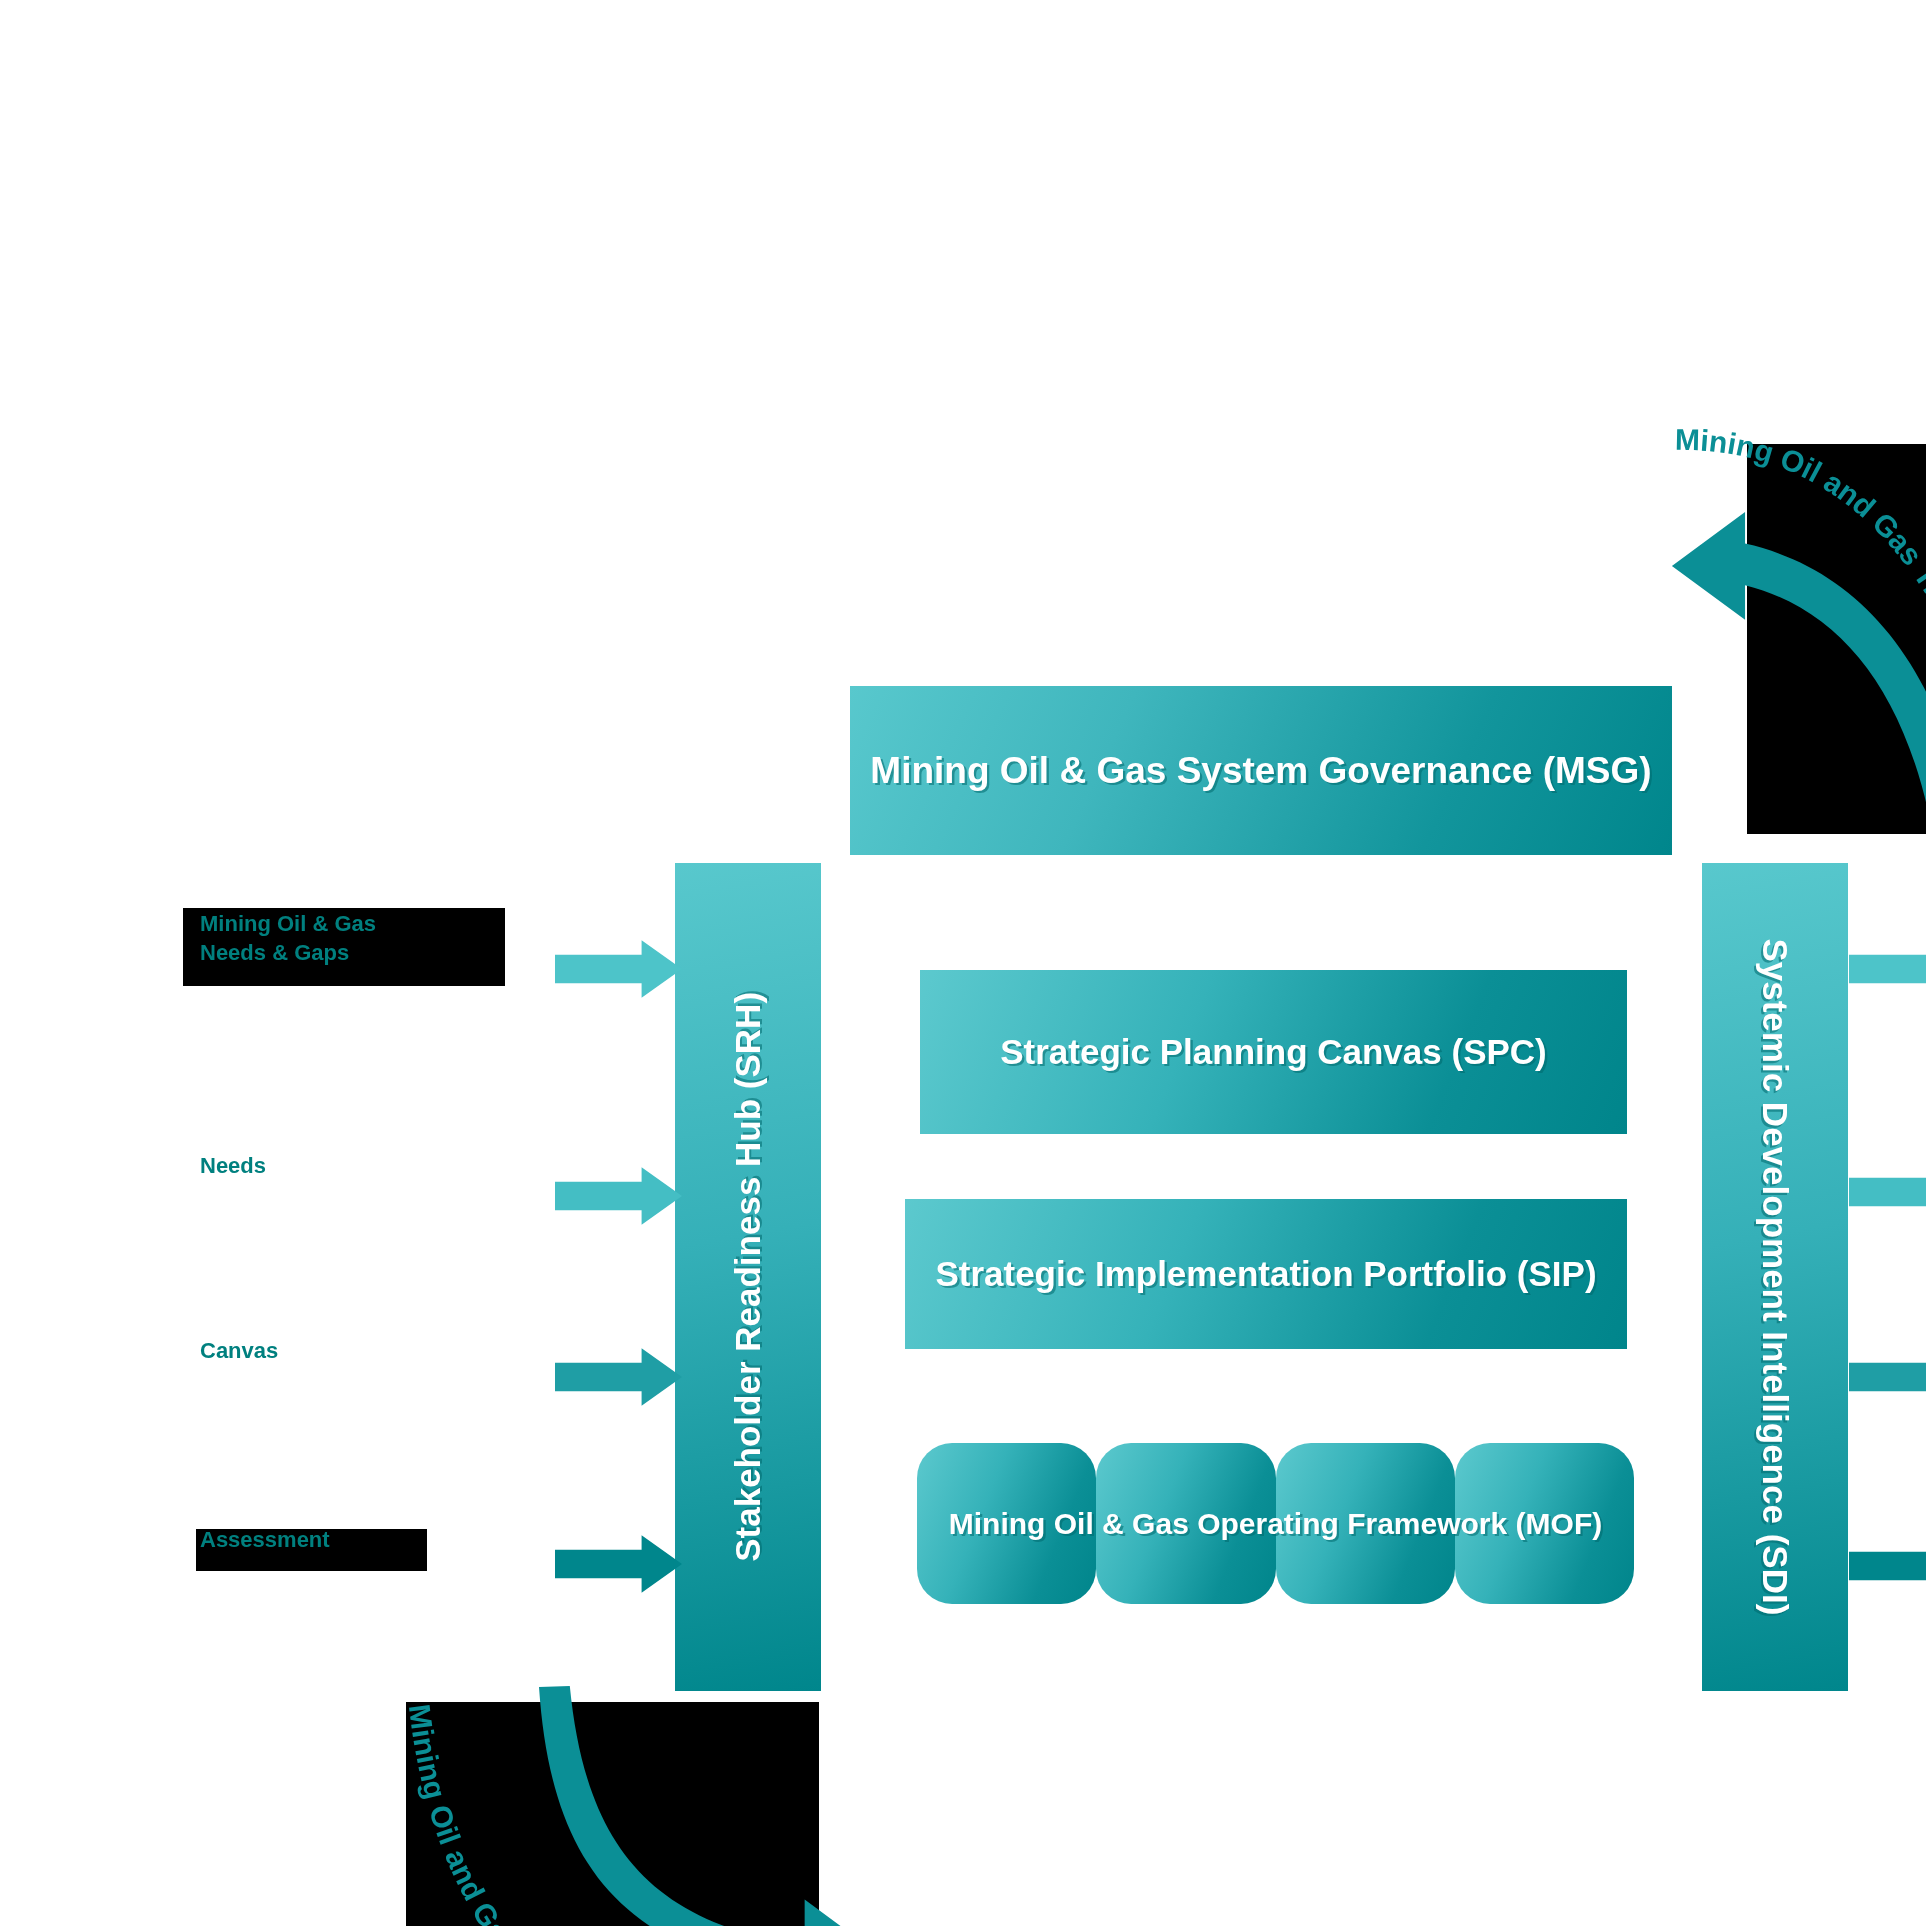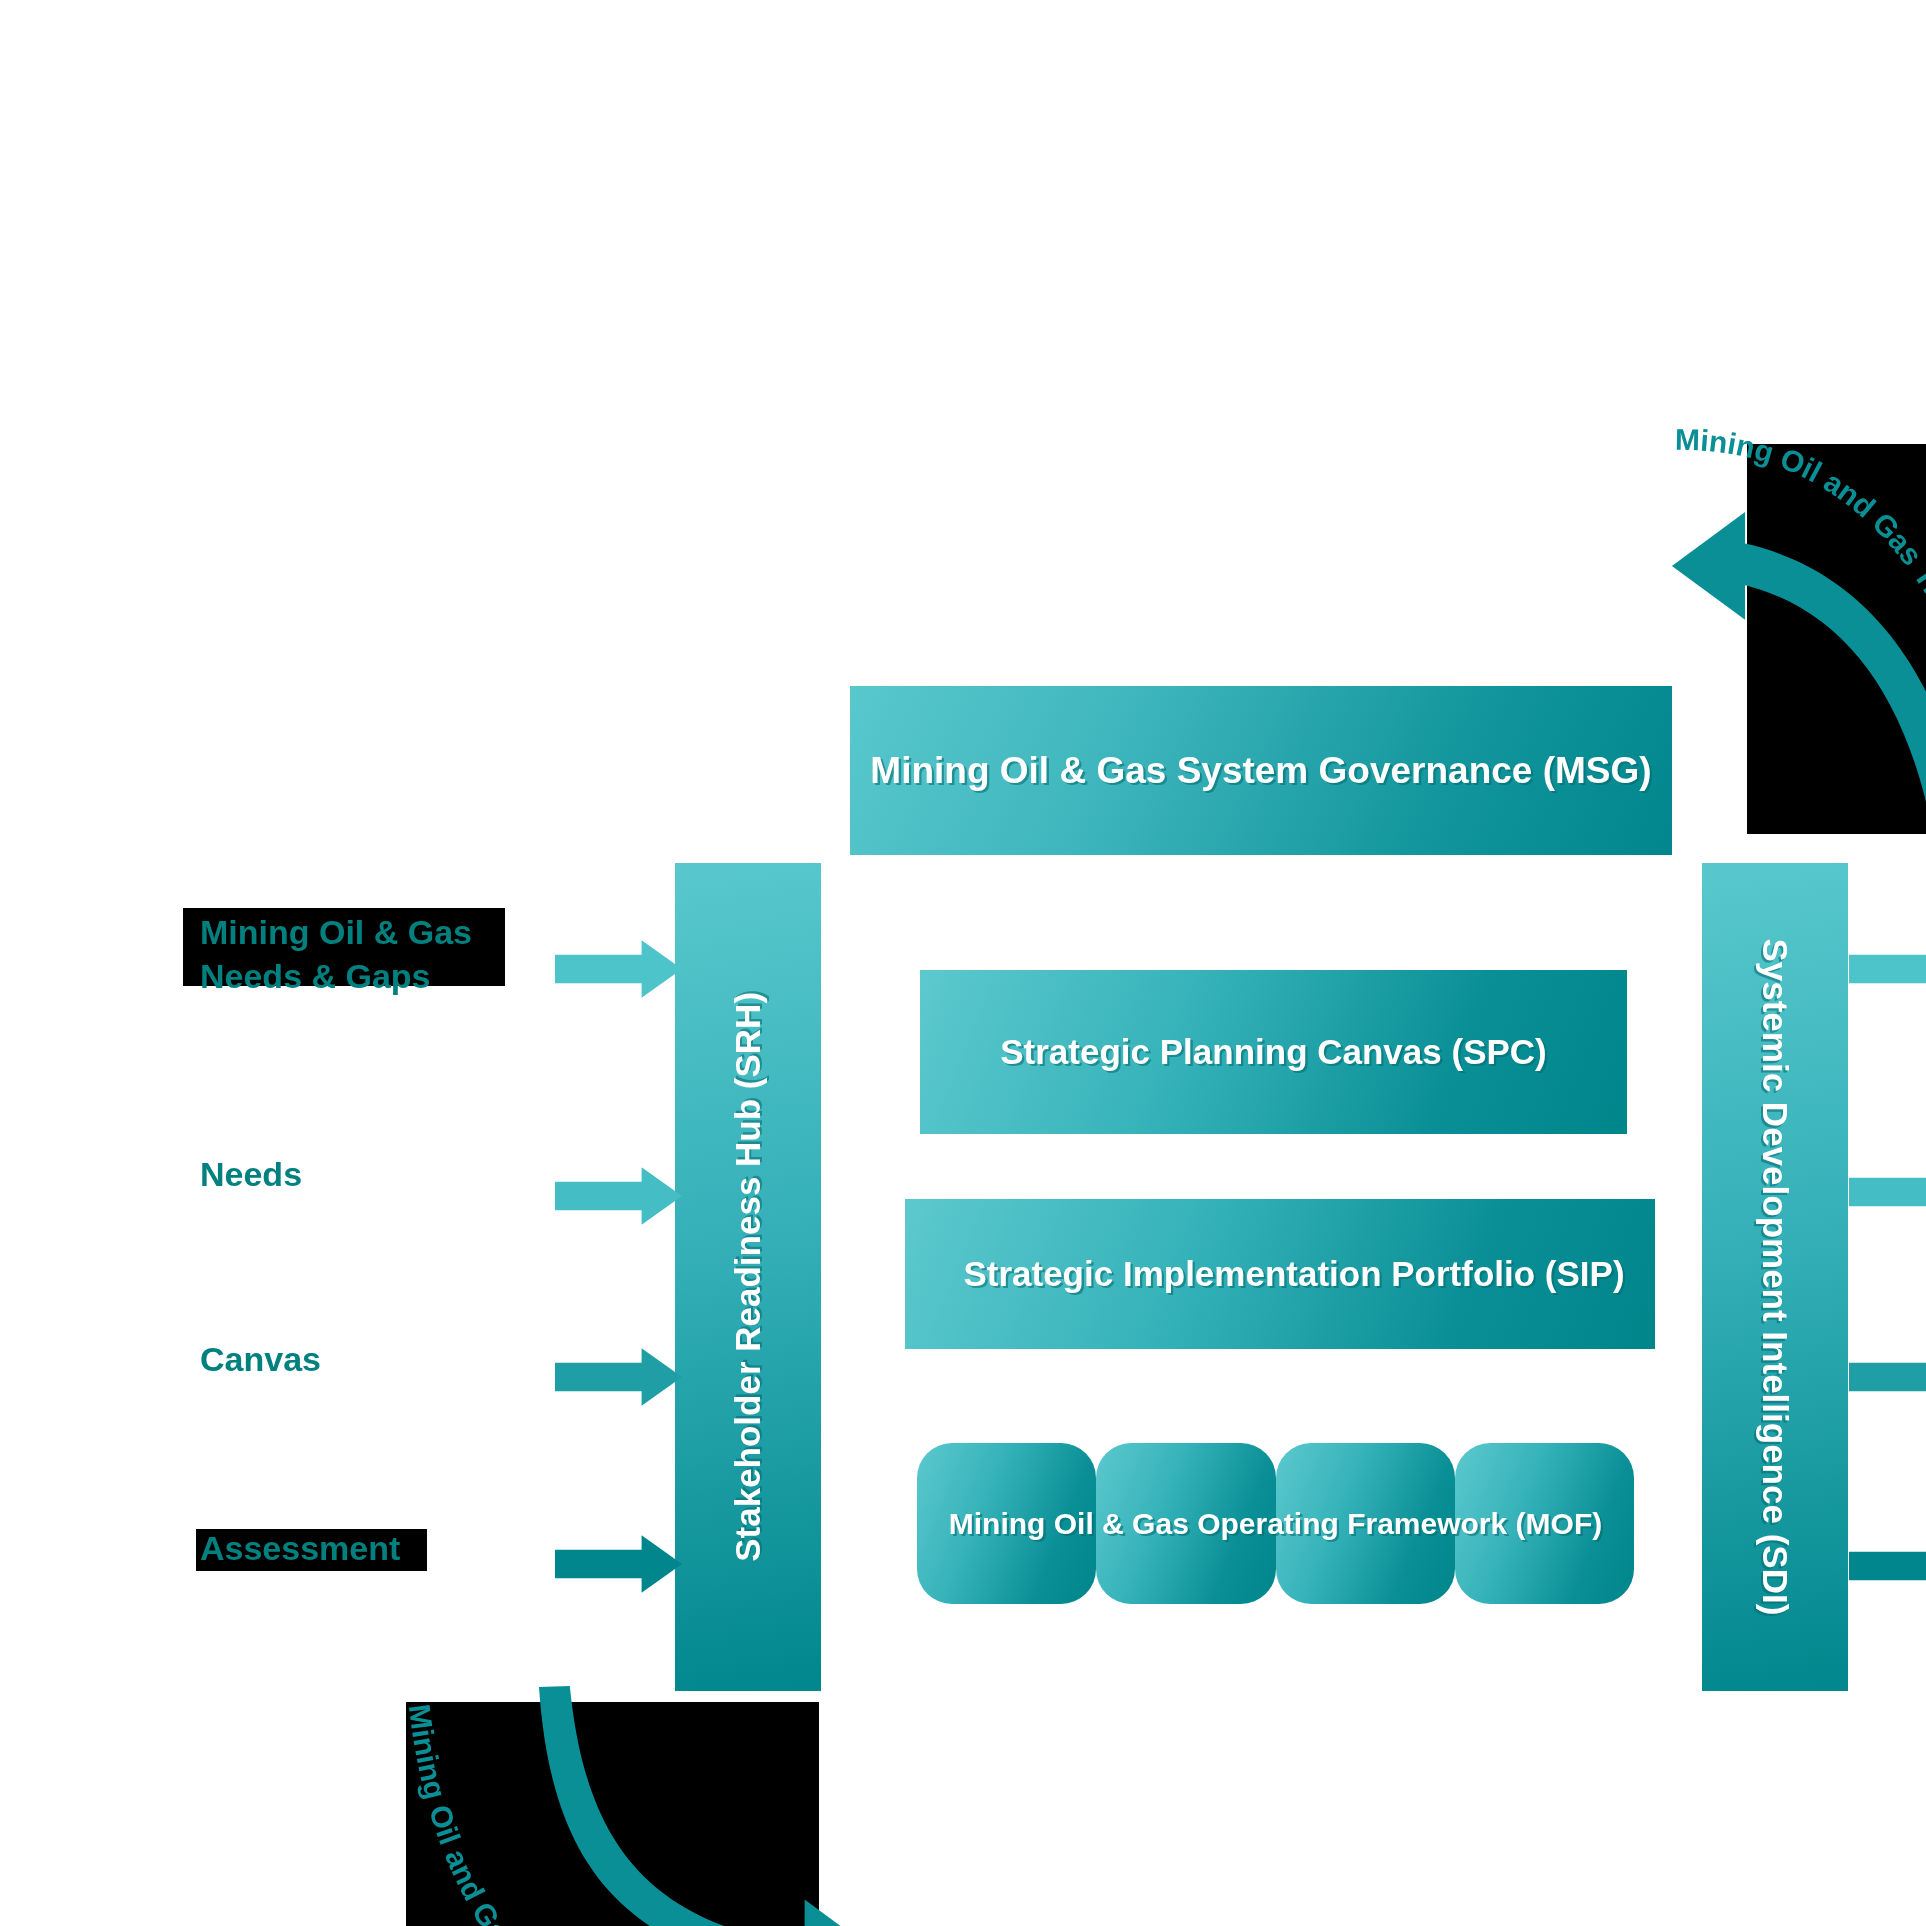--- a/index.html
+++ b/index.html
@@ -28,32 +28,32 @@
   #sdi-bar .vlabel{transform:rotate(90deg);}
 
   
   #inner-plate{position:absolute;left:850px;top:855px;width:822px;height:836px;background:#fff;}
 
   .inner-box{position:absolute;display:flex;align-items:center;justify-content:center;
              text-align:center;color:#fff;font-weight:bold;font-size:35px;line-height:1.25;
              text-shadow:2.3px 2.3px 0 rgba(0,105,110,.55);
              background:linear-gradient(112deg,#5cc9ce 0%,#35b2b9 38%,#0b8f96 74%,#00858b 100%);}
   #spc-box{left:920px;top:970px;width:707px;height:164px;}
-  #sip-box{left:905px;top:1199px;width:722px;height:150px;padding-left:28px;}
+  #sip-box{left:905px;top:1199px;width:722px;height:150px;}
 
   #mof-row{position:absolute;left:917px;top:1443px;width:717px;height:161px;display:flex;gap:0;}
   #mof-row .seg{flex:1 1 0;border-radius:35px;
         background:linear-gradient(112deg,#5cc9ce 0%,#35b2b9 38%,#0b8f96 74%,#00858b 100%);}
   #mof-label{position:absolute;left:917px;top:1443px;width:717px;height:161px;
              display:flex;align-items:center;justify-content:center;text-align:center;
              color:#fff;font-weight:bold;font-size:30px;line-height:1.25;
              text-shadow:2.3px 2.3px 0 rgba(0,105,110,.55);pointer-events:none;}
 
   
-  .side-label{position:absolute;color:#00807f;font-weight:bold;font-size:34px;line-height:1.30;
+  .side-label{position:absolute;color:#00807f;font-weight:bold;font-size:22px;line-height:1.30;
               white-space:pre-line;}
   .in-label{left:200px;text-align:left;}
 
   
   .blk{position:absolute;background:#000000;}
 
   
   .arrow{position:absolute;}
 
   

